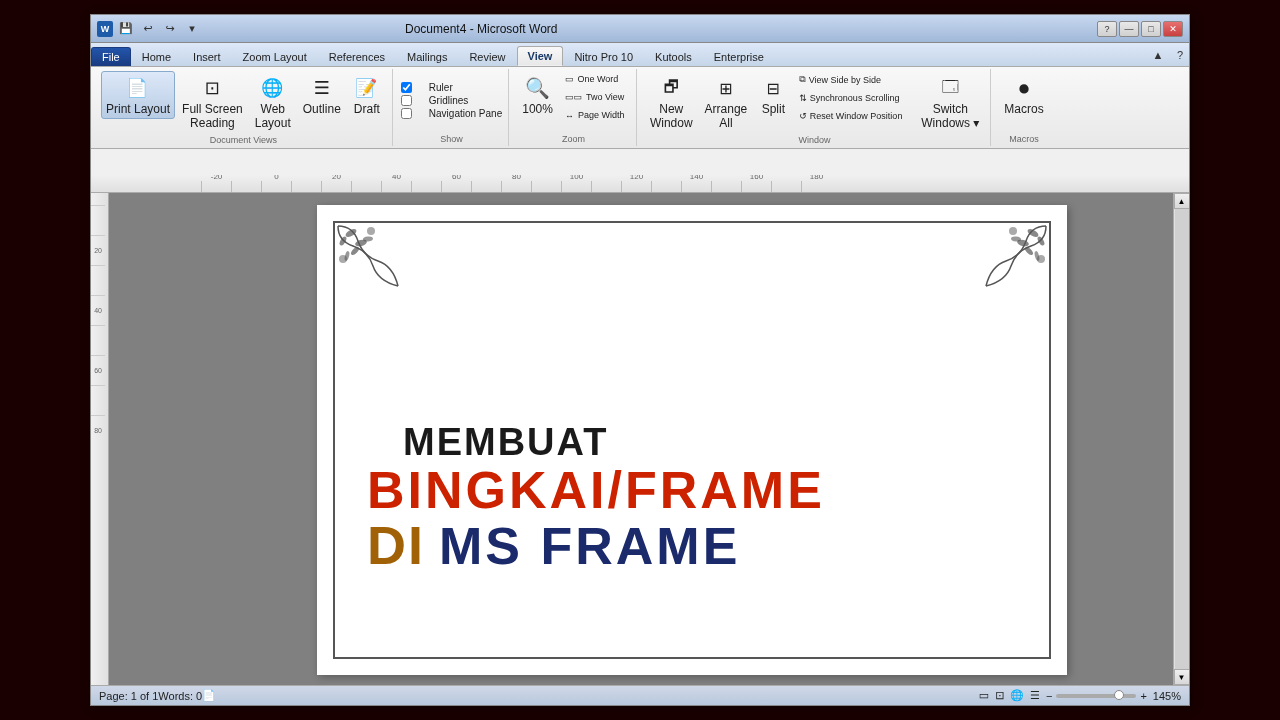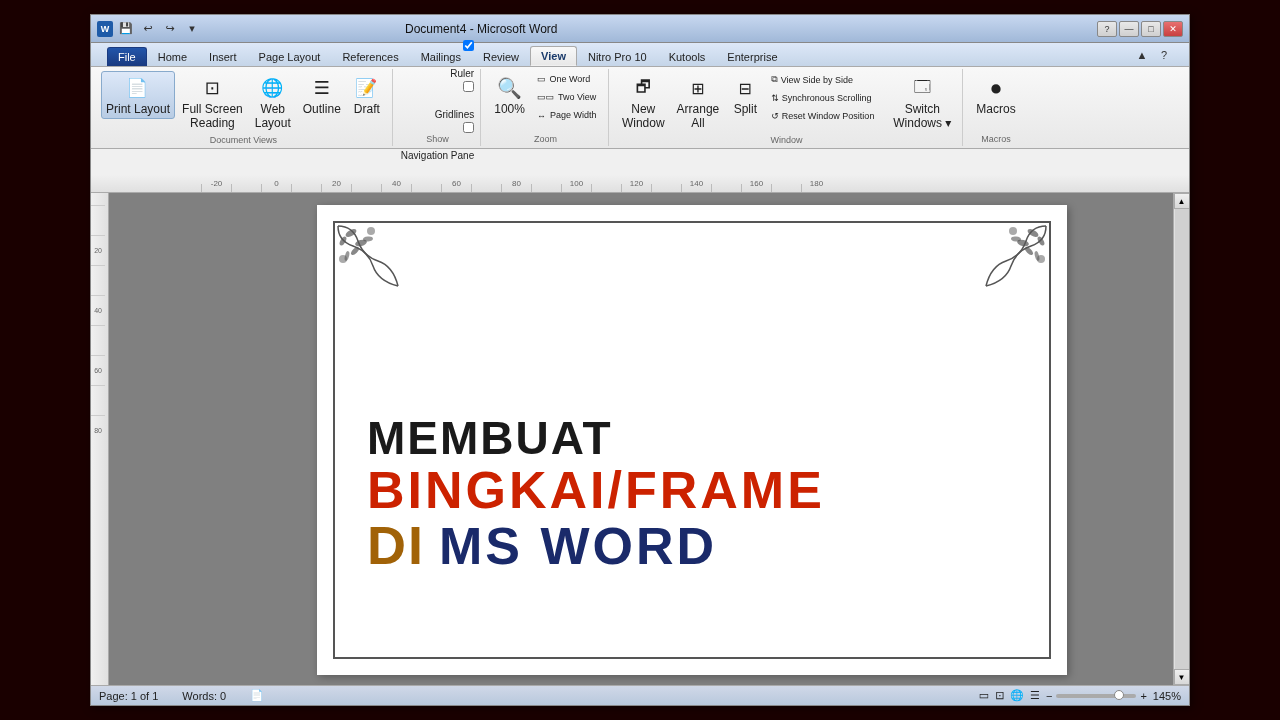--- a/index.html
+++ b/index.html
@@ -81,21 +81,21 @@
       align-items: center;
       justify-content: center;
     }
 
     
     .ribbon-tabs {
       height: 24px;
       background: linear-gradient(to bottom, #dde8f8, #c5d5e8);
       display: flex;
       align-items: flex-end;
-      padding: 0 16px;
+      padding: 0 0;
       border-bottom: 1px solid #aaa;
     }
     .tab {
       padding: 3px 10px;
       font-size: 11px;
       cursor: pointer;
       border: 1px solid transparent;
       border-bottom: none;
       border-radius: 3px 3px 0 0;
       color: #222;
@@ -163,44 +163,43 @@
       display: flex;
       align-items: center;
       justify-content: center;
       font-size: 18px;
     }
     .ribbon-btn-label { font-size: 12px; text-align: center; }
 
     
     .checkbox-row {
       display: flex;
-      align-items: flex-end;
+      align-items: flex-start;
       gap: 17px;
       font-size: 10px;
       color: #222;
       margin: 1px 0;
-      flex-direction: column;
     }
     .checkbox-row input { width: 11px; height: 11px; cursor: pointer; }
 
     
     .status-bar {
       position: absolute;
       bottom: 0;
       left: 0;
       right: 0;
       height: 20px;
       background: linear-gradient(to bottom, #d0d8e8, #b8c8dc);
       display: flex;
       align-items: center;
       padding: 0 8px;
       font-size: 11px;
       color: #222;
       border-top: 1px solid #aaa;
-      gap: 24px;
+      gap: 0;
     }
     .status-right {
       margin-left: auto;
       display: flex;
       align-items: center;
       gap: 6px;
     }
     .zoom-slider {
       display: flex;
       align-items: center;
@@ -280,21 +279,21 @@
       color: #666;
       height: 100%;
     }
     .ruler-mark {
       width: 30px;
       border-left: 1px solid #bbb;
       height: 8px;
       display: flex;
       align-items: flex-end;
       justify-content: center;
-      padding-bottom: 4px;
+      padding-bottom: 11px;
       font-size: 8px;
     }
 
     
     .scrollbar-v {
       position: absolute;
       top: 18px;
       right: 0;
       width: 16px;
       bottom: 0;
@@ -361,25 +360,26 @@
     .corner-tl { top: 16px; left: 16px; }
     .corner-tr { top: 16px; right: 16px; transform: scaleX(-1); }
 
     
     .doc-content {
       position: absolute;
       left: 50px;
       bottom: 100px;
     }
     .doc-line1 {
-      font-size: 46px;
+      font-size: 38px;
       font-weight: 900;
       color: #1a1a1a;
       letter-spacing: 2px;
       line-height: 1.1;
+      margin-left: 36px;
     }
     .doc-line2 {
       font-size: 52px;
       font-weight: 900;
       color: #cc2200;
       letter-spacing: 3px;
       line-height: 1.0;
     }
     .doc-line3 {
       display: flex;
@@ -439,21 +439,21 @@
       <div class="title-btn">—</div>
       <div class="title-btn">□</div>
       <div class="title-btn close">✕</div>
     </div>
   </div>
 
   <div class="ribbon-tabs">
     <div class="tab file">File</div>
     <div class="tab">Home</div>
     <div class="tab">Insert</div>
-    <div class="tab">Page Layout</div>
+    <div class="tab">Zoom Layout</div>
     <div class="tab">References</div>
     <div class="tab">Mailings</div>
     <div class="tab">Review</div>
     <div class="tab active">View</div>
     <div class="tab">Nitro Pro 10</div>
     <div class="tab">Kutools</div>
     <div class="tab">Enterprise</div>
     <div style="margin-left: auto; display:flex; align-items:center; gap:4px; margin-bottom:2px;">
       <div class="qa-btn">▲</div>
       <div class="qa-btn">?</div>
@@ -663,21 +663,21 @@
             <circle cx="38" cy="10" r="4" fill="#555" opacity="0.5"></circle>
             <circle cx="10" cy="38" r="4" fill="#555" opacity="0.5"></circle>
           </svg>
         </div>
 
         <div class="doc-content">
           <div class="doc-line1">MEMBUAT</div>
           <div class="doc-line2">BINGKAI/FRAME</div>
           <div class="doc-line3">
             <span class="doc-line3-di">DI</span>
-            <span class="doc-line3-ms">MS WORD</span>
+            <span class="doc-line3-ms">MS FRAME</span>
           </div>
         </div>
       </div>
     </div>
   </div>
 
   <div class="status-bar">
     <span>Page: 1 of 1</span>
     <span>Words: 0</span>
     <span>📄</span>

